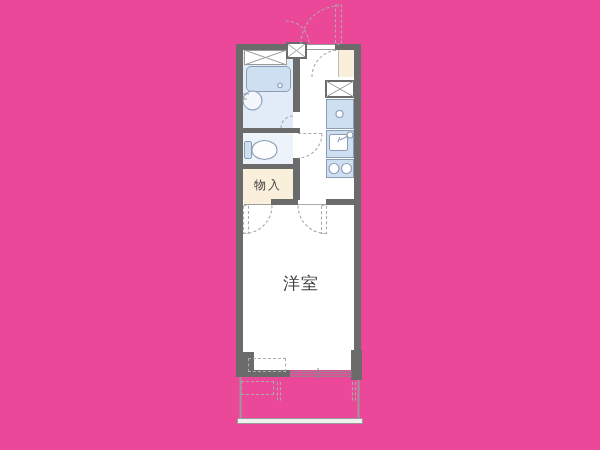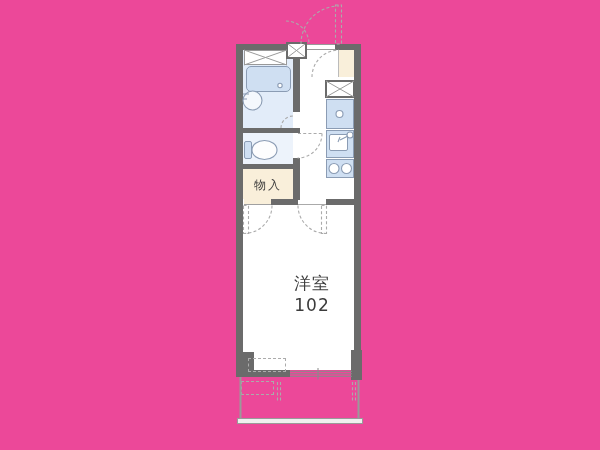--- a/index.html
+++ b/index.html
@@ -140,18 +140,17 @@
       <path class="thin" d="M 290 371.3 H 352 M 290 373.8 H 352 M 290 376.3 H 352 M 318 368 V 379.5"></path>
     </g>
 
     <g>
       <path class="balrail" d="M 240.5 377 V 418 M 358.5 380 V 418"></path>
       <path class="dash" d="M 277.5 382 V 402 M 280.5 382 V 402 M 352.5 382 V 402 M 355.5 382 V 402"></path>
     </g>
   </svg>
 
   <div id="storage-label" class="abs label" style="left:243px;top:177px;width:50px;">物入</div>
-  <div id="room-label" class="abs label" style="left:238px;top:272px;width:111px;padding-left:37px;">
+  <div id="room-label" class="abs label" style="left:227px;top:272px;width:111px;padding-left:37px;">
     <div>洋室</div>
-    <div>102</div>
   </div>
 
 </div>
 
 </body></html>

